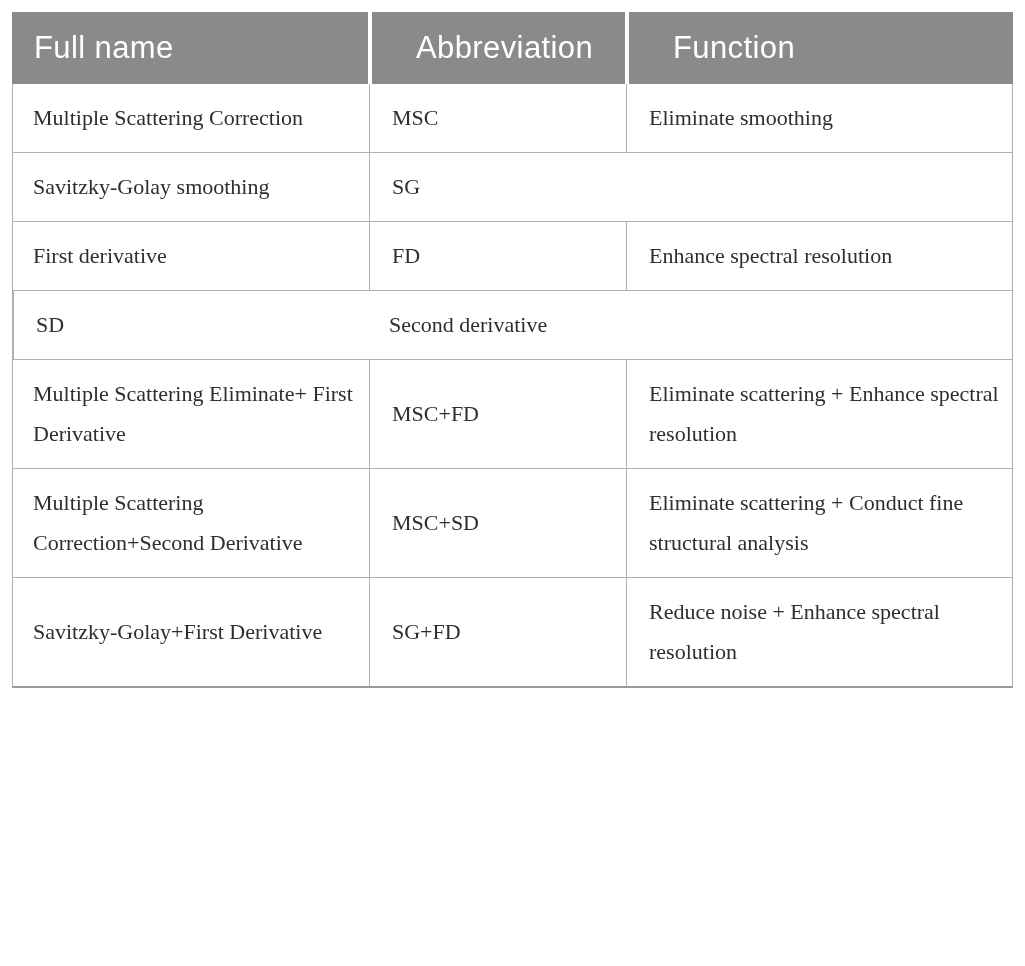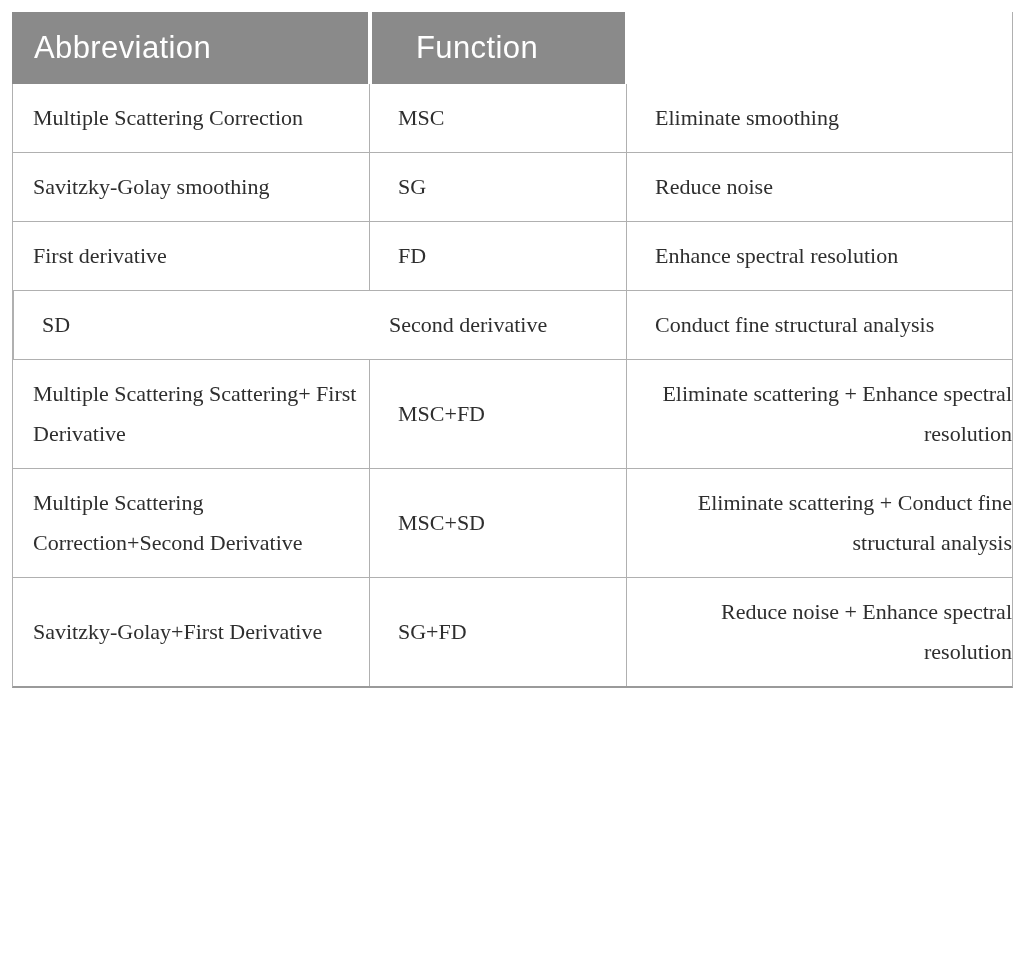--- a/index.html
+++ b/index.html
@@ -63,62 +63,60 @@
     display: flex;
     align-items: center;
     font-size: 22px;
     line-height: 40px;
     color: var(--body-text, #2e2e2e);
     padding: 14px 4px 14px 20px;
     overflow: hidden;
   }
   .cell.col-abbr, .cell.col-func {
     border-left: 1px solid var(--grid-line, #b0b0b0);
-    padding-left: 28px;
-    text-align: right;
+    padding-left: 22px;
   }
   .cell.col-func { padding-right: 2px; }
 </style>
 </head>
 <body>
 
 <div class="page">
   <div class="table">
 
     <div class="header-row">
+      <div class="header-cell">Full name</div>
       <div class="header-cell">Abbreviation</div>
       <div class="header-cell">Function</div>
     </div>
 
     <div class="body-row">
       <div class="cell col-name">Multiple Scattering Correction</div>
       <div class="cell col-abbr">MSC</div>
       <div class="cell col-func">Eliminate smoothing</div>
     </div>
 
     <div class="body-row">
       <div class="cell col-name">Savitzky-Golay smoothing</div>
       <div class="cell col-abbr">SG</div>
-      <div class="cell col-func">Reduce noise</div>
     </div>
 
     <div class="body-row">
       <div class="cell col-name">First derivative</div>
       <div class="cell col-abbr">FD</div>
       <div class="cell col-func">Enhance spectral resolution</div>
     </div>
 
     <div class="body-row">
       <div class="cell col-abbr">SD</div>
       <div class="cell col-name">Second derivative</div>
-      <div class="cell col-func">Conduct fine structural analysis</div>
     </div>
 
     <div class="body-row">
-      <div class="cell col-name">Multiple Scattering Scattering+ First Derivative</div>
+      <div class="cell col-name">Multiple Scattering Eliminate+ First Derivative</div>
       <div class="cell col-abbr">MSC+FD</div>
       <div class="cell col-func">Eliminate scattering + Enhance spectral resolution</div>
     </div>
 
     <div class="body-row">
       <div class="cell col-name">Multiple Scattering Correction+Second Derivative</div>
       <div class="cell col-abbr">MSC+SD</div>
       <div class="cell col-func">Eliminate scattering + Conduct fine structural analysis</div>
     </div>
 

